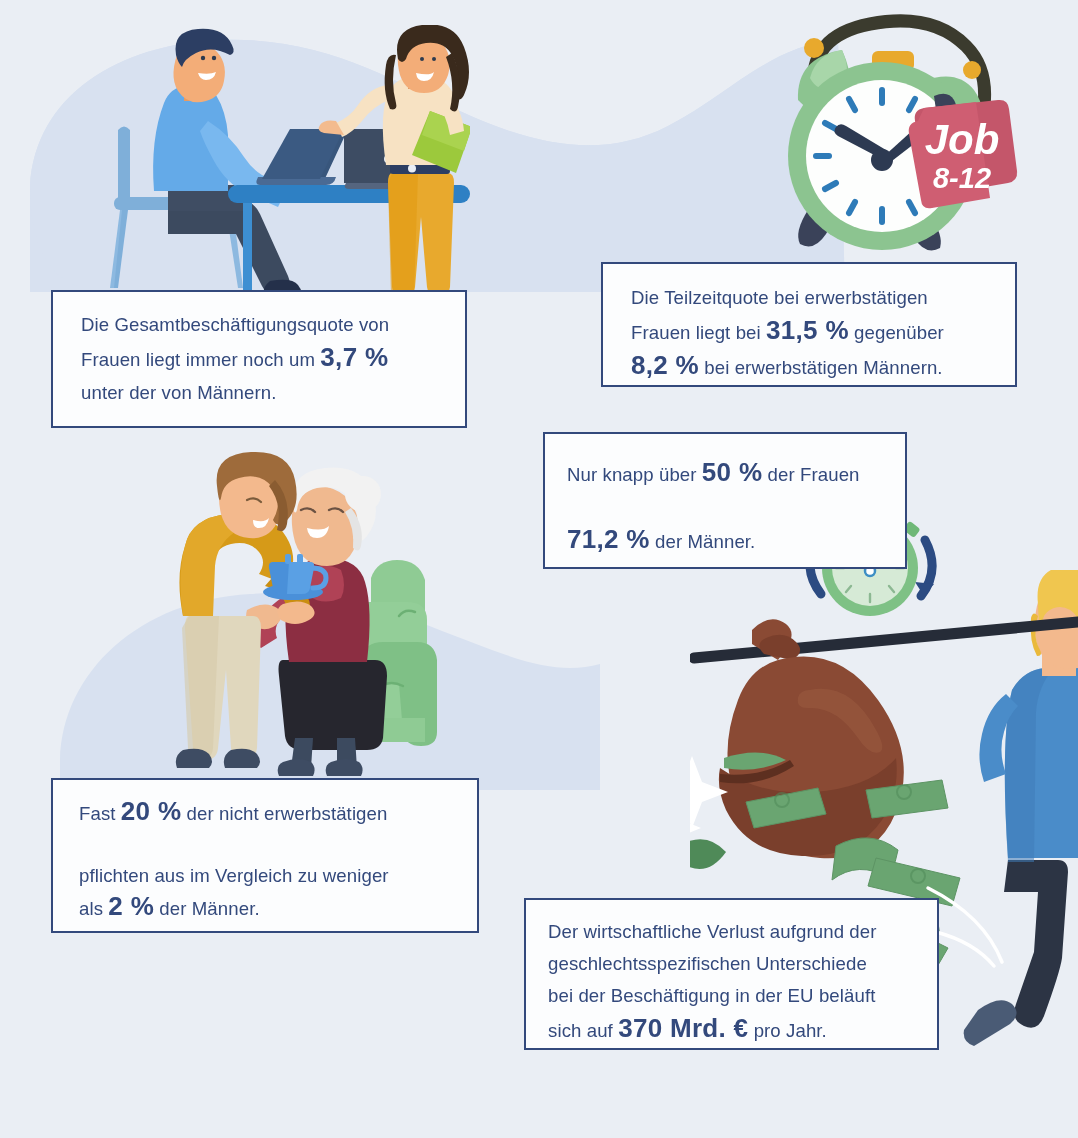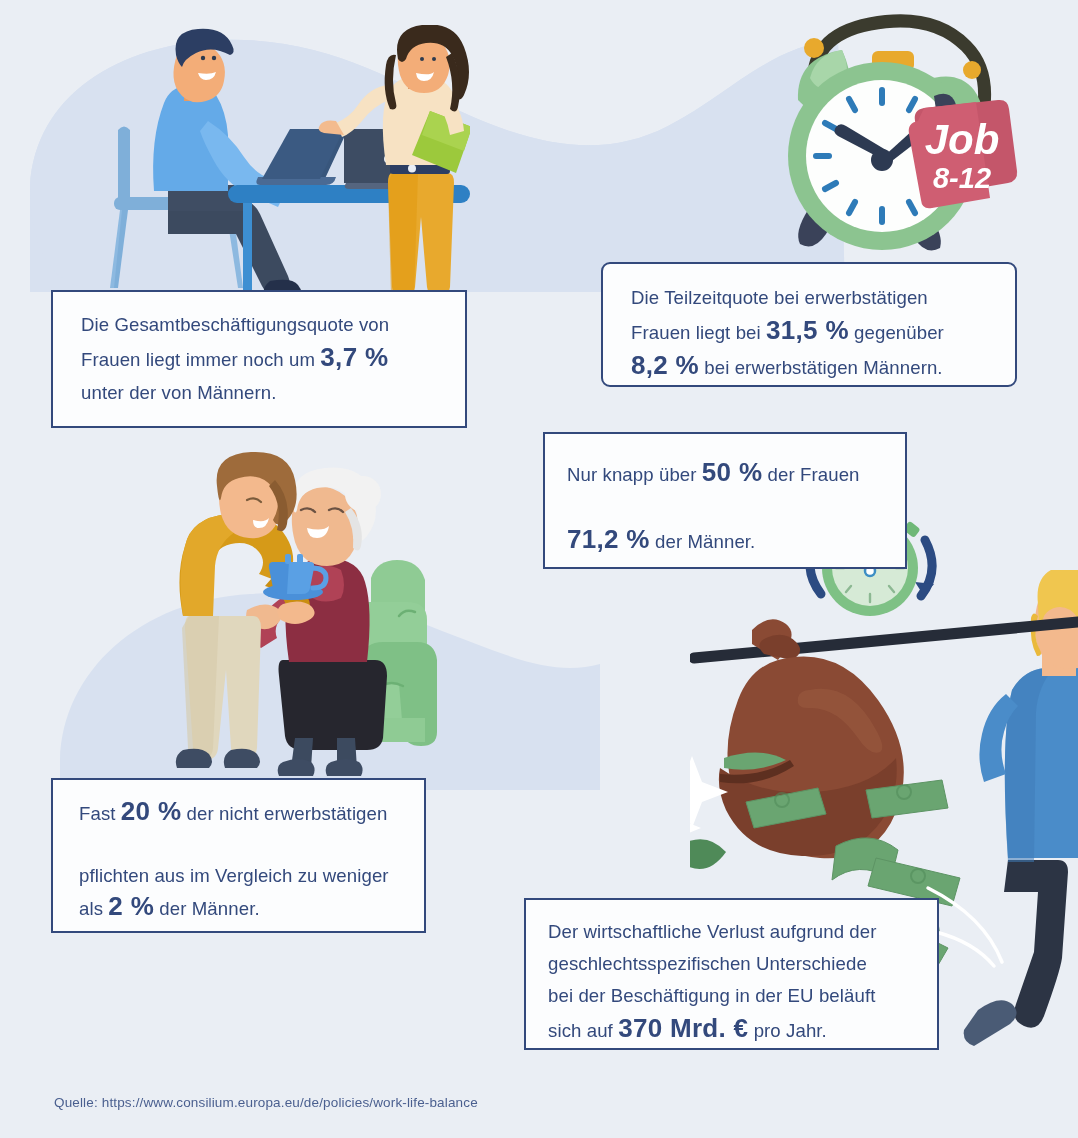--- a/index.html
+++ b/index.html
@@ -26,23 +26,23 @@
     color:#33497c;
     letter-spacing:.1px;
   }
   .tbox .tx b{
     font-weight:bold;
     font-size:26px;
     letter-spacing:.3px;
     white-space:nowrap;
   }
   #box1{left:51px;top:290px;width:416px;height:138px;padding:16px 0 0 28px;}
-  #box2{left:601px;top:262px;width:416px;height:125px;padding:17px 0 0 28px;border-radius:9px;}
+  #box2{left:601px;top:262px;width:416px;height:125px;padding:17px 0 0 28px;}
   #box3{left:543px;top:432px;width:364px;height:137px;padding:22px 0 0 22px;}
-  #box4{left:51px;top:778px;width:375px;height:155px;padding:16px 0 0 26px;}
+  #box4{left:51px;top:778px;width:428px;height:155px;padding:16px 0 0 26px;}
   #box5{left:524px;top:898px;width:415px;height:152px;padding:16px 0 0 22px;}
 
   #box3 .tx, #box5 .tx{line-height:32px;}
   #box4 .tx{line-height:31px;}
 
   .source{
     position:absolute;left:54px;top:1095px;
     font-size:13.5px;color:#4a5f8f;letter-spacing:.15px;
     z-index:50;
   }
@@ -449,15 +449,14 @@
     <div class="tx">
       <span>Der wirtschaftliche Verlust aufgrund der</span><br>
       <span>geschlechtsspezifischen Unterschiede</span><br>
       <span>bei der Beschäftigung in der EU beläuft</span><br>
       <span>sich auf</span>
       <b>370 Mrd. €</b>
       <span>pro Jahr.</span>
     </div>
   </div>
 
-  <div class="source">Quelle: https://www.consilium.europa.eu/de/policies/work-life-balance</div>
 
 </div>
 
 </body></html>

